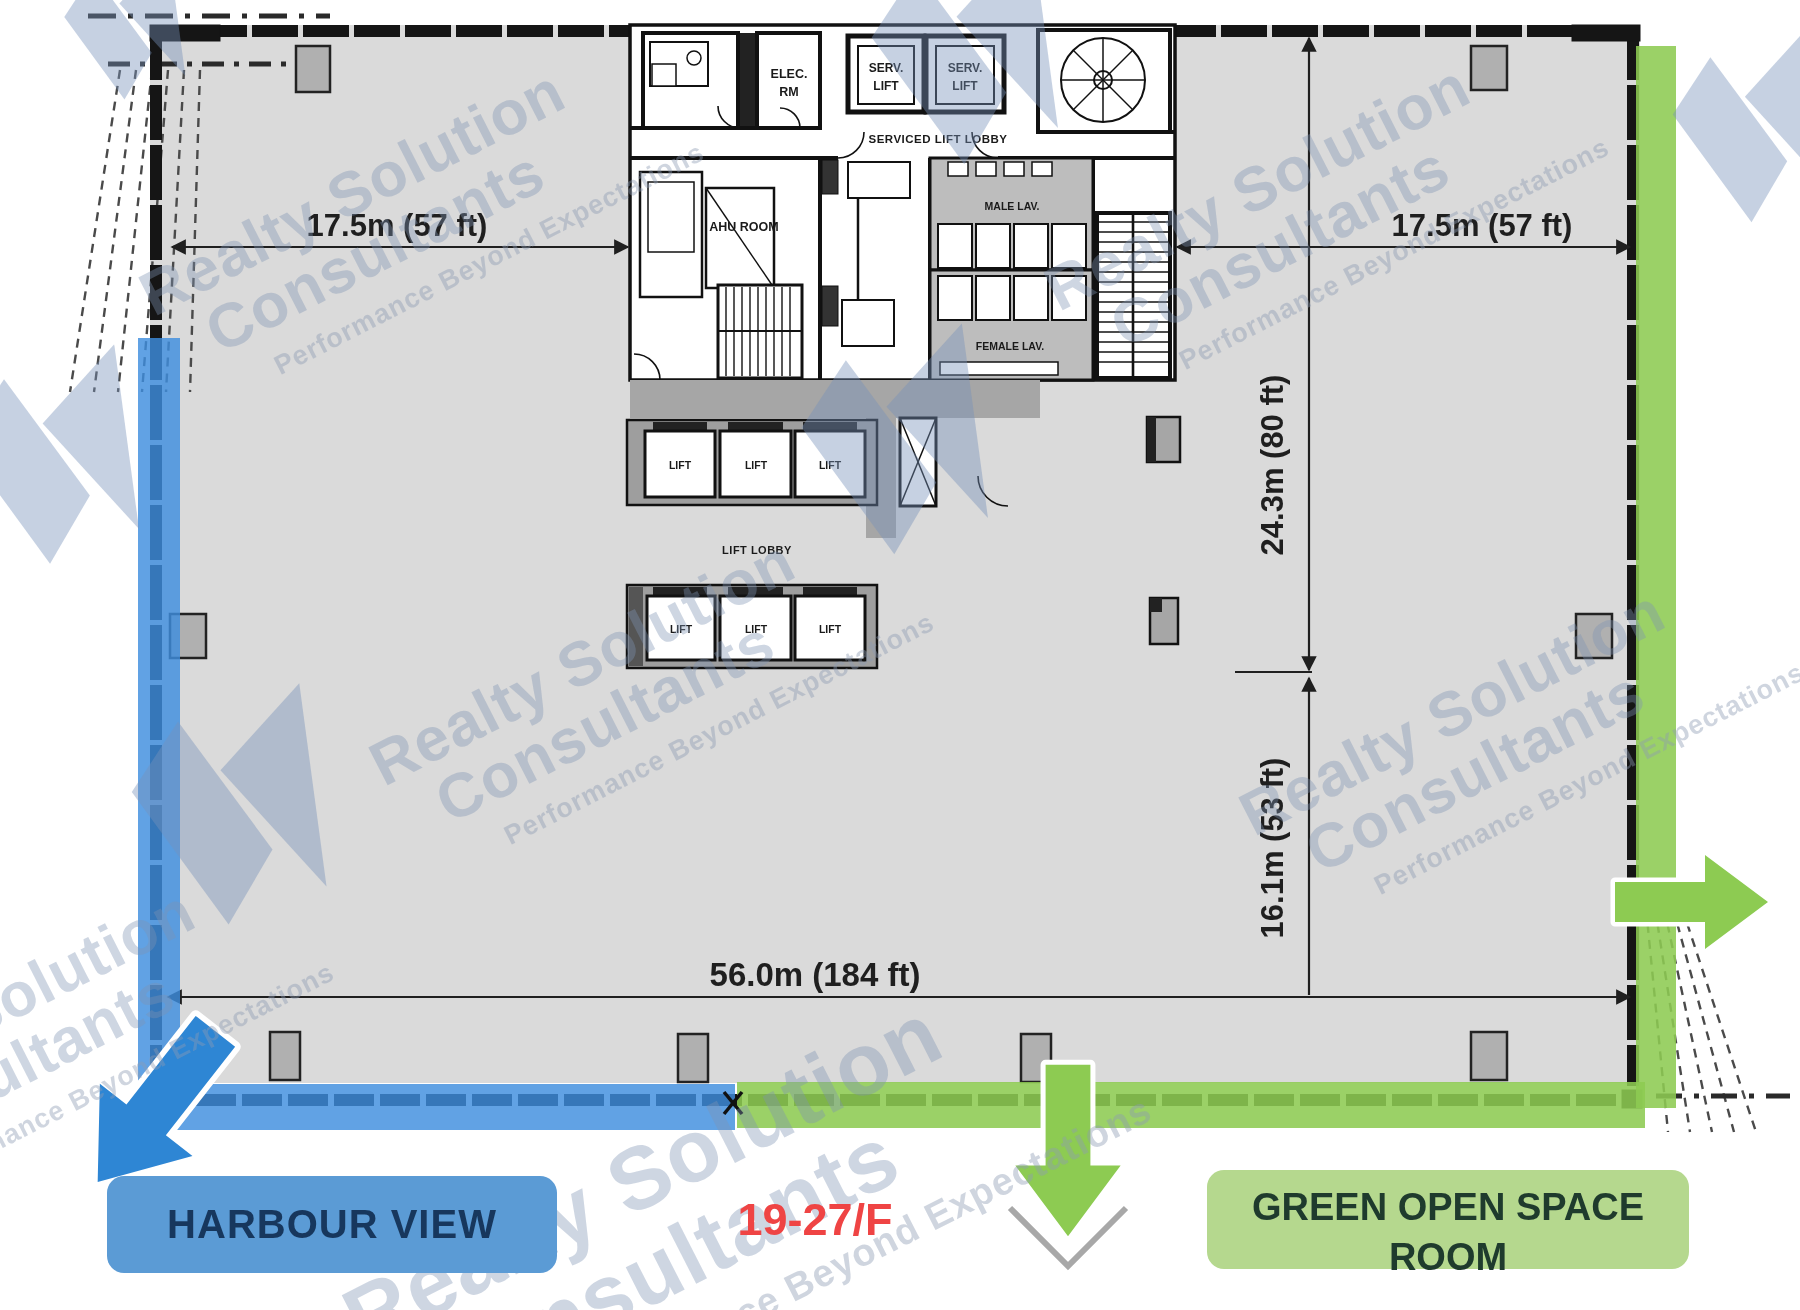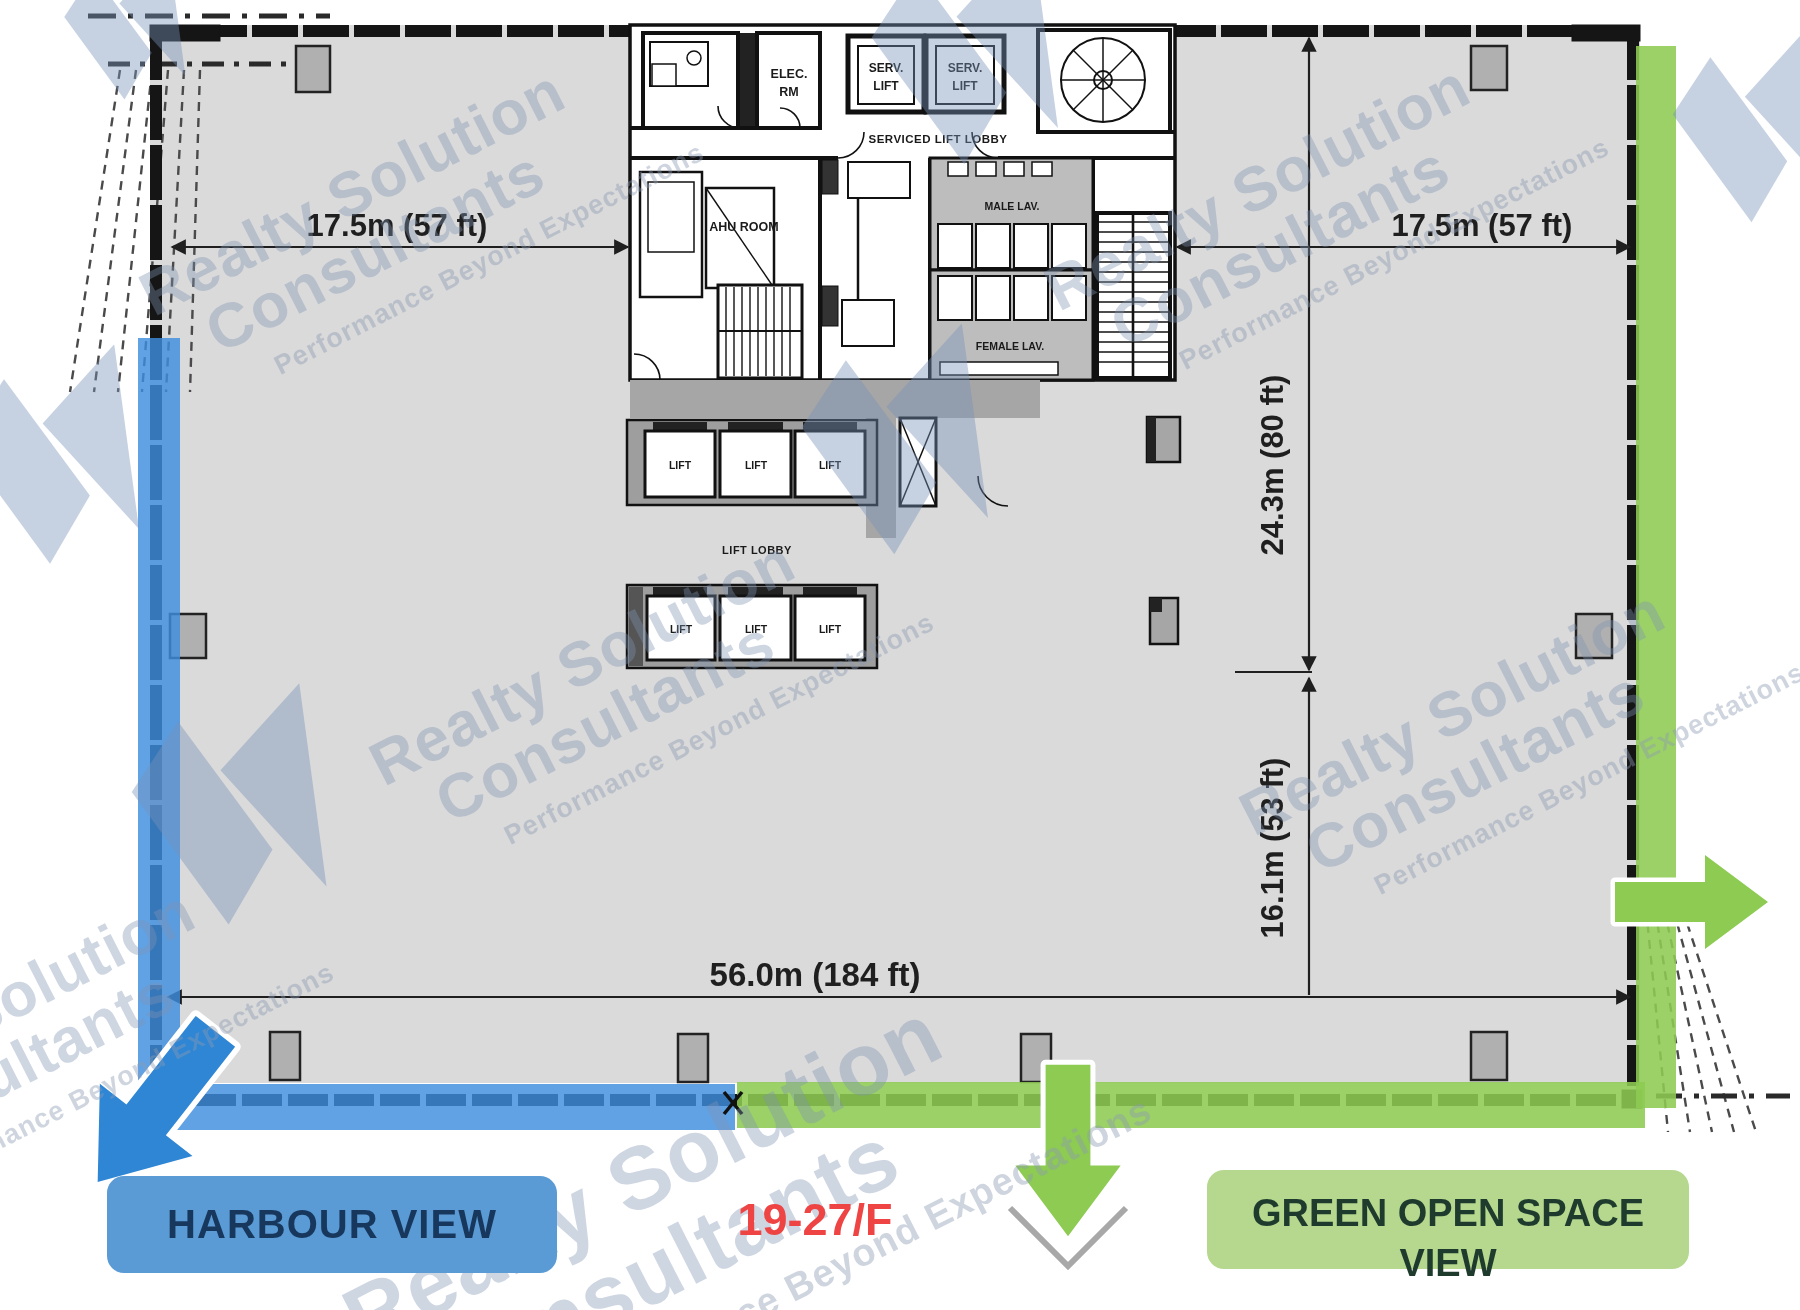--- a/index.html
+++ b/index.html
@@ -16,21 +16,21 @@
   .wm.big .l1,.wm.big .l2{font-size:88px;}
   .wm.big .tag{font-size:38px;margin-left:150px;}
   .wmlogo{position:absolute;z-index:2;pointer-events:none;transform:rotate(-27deg);}
   
   .view-box{position:absolute;z-index:3;display:flex;align-items:center;justify-content:center;
             text-align:center;font-weight:bold;border-radius:17px;}
   #harbour-box{left:107px;top:1176px;width:450px;height:97px;background:#5b9bd5;
                color:#17375d;font-size:40px;letter-spacing:1px;}
   #green-box{left:1207px;top:1170px;width:482px;height:99px;background:#b5d88e;
              color:#1f3b2d;font-size:38px;line-height:1.32;overflow:visible;
-             flex-direction:column;justify-content:space-between;padding-top:18px;box-sizing:border-box;}
+             flex-direction:column;justify-content:space-between;padding-top:12px;box-sizing:border-box;}
   #floor-label{position:absolute;z-index:3;left:700px;top:1194px;width:230px;text-align:center;
                font-weight:bold;font-size:45px;color:#ef4444;}
 </style>
 </head>
 <body>
 
 <div id="stage">
 
 <svg id="plan-svg" width="1800" height="1310" viewBox="0 0 1800 1310">
   <defs>
@@ -378,16 +378,16 @@
         </g>
       </svg>
 </div>
 
 <div id="harbour-box" class="view-box">
   <span>HARBOUR VIEW</span>
 </div>
 <div id="floor-label">19-27/F</div>
 <div id="green-box" class="view-box">
   <span>GREEN OPEN SPACE</span>
-  <span>VIEW</span>
+  <span>ROOM</span>
 </div>
 
 </div>
 
 </body></html>

